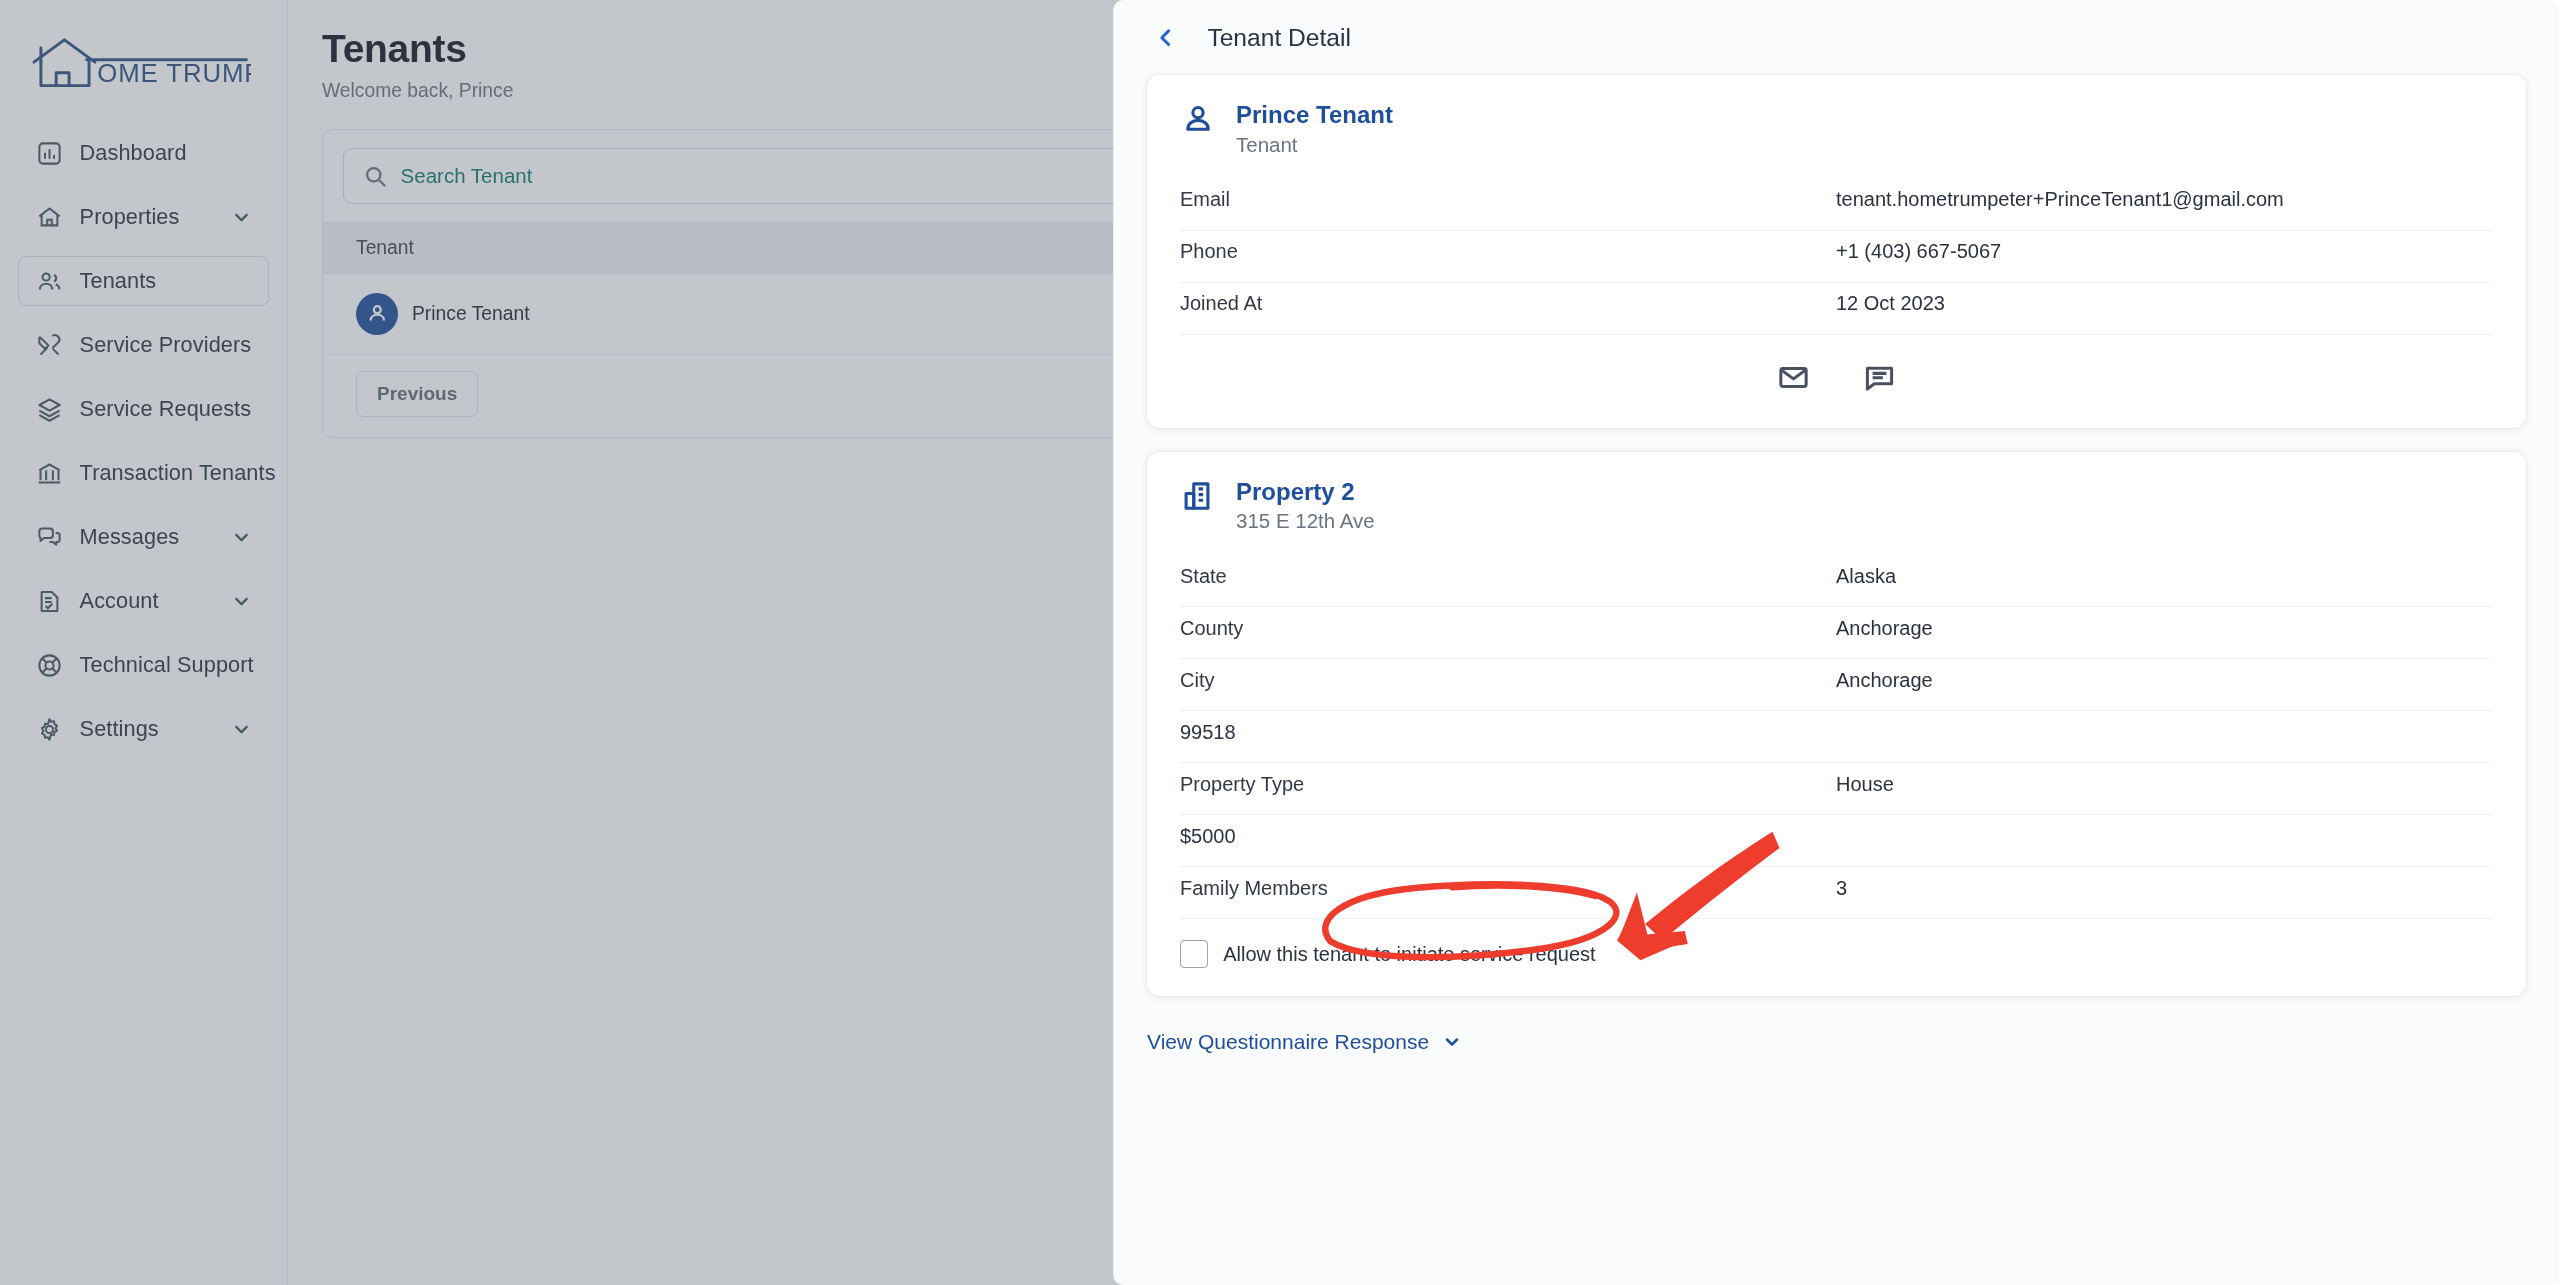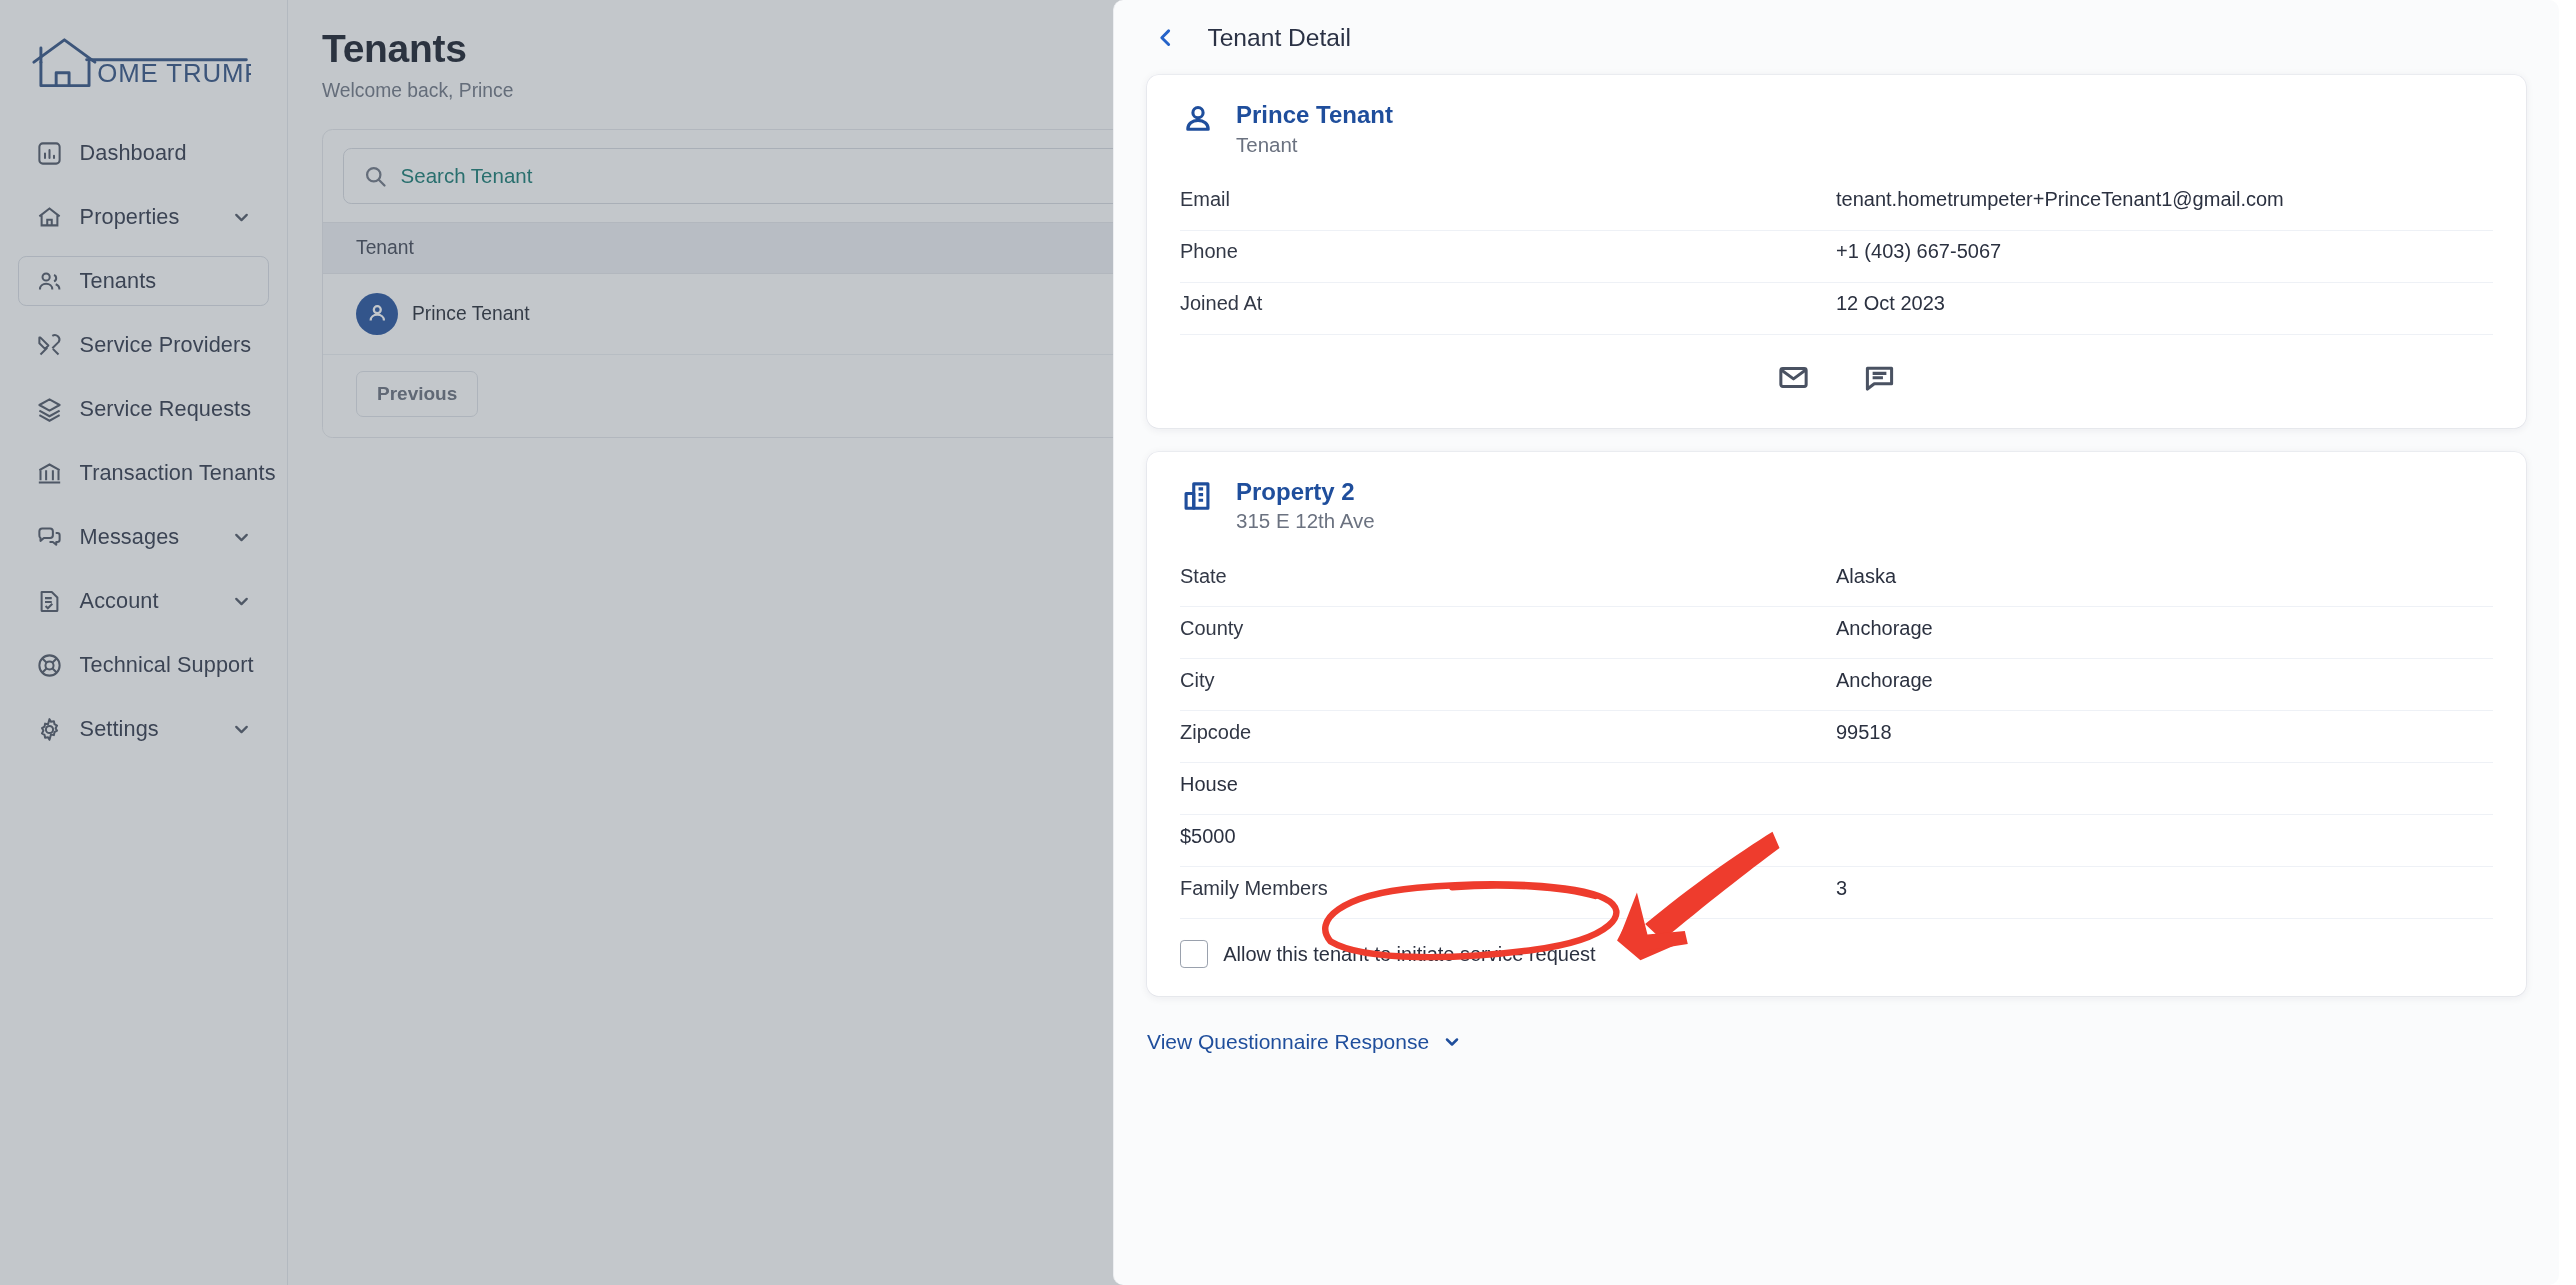--- a/index.html
+++ b/index.html
@@ -448,24 +448,24 @@
       </div>
       <div class="kv">
         <div class="kv-k">County</div>
         <div class="kv-v">Anchorage</div>
       </div>
       <div class="kv">
         <div class="kv-k">City</div>
         <div class="kv-v">Anchorage</div>
       </div>
       <div class="kv">
-        <div class="kv-k">Zipcode</div>
         <div class="kv-v">99518</div>
       </div>
       <div class="kv">
+        <div class="kv-k">Property Type</div>
         <div class="kv-v">House</div>
       </div>
       <div class="kv">
         <div class="kv-v">$5000</div>
       </div>
       <div class="kv">
         <div class="kv-k">Family Members</div>
         <div class="kv-v">3</div>
       </div>
 

